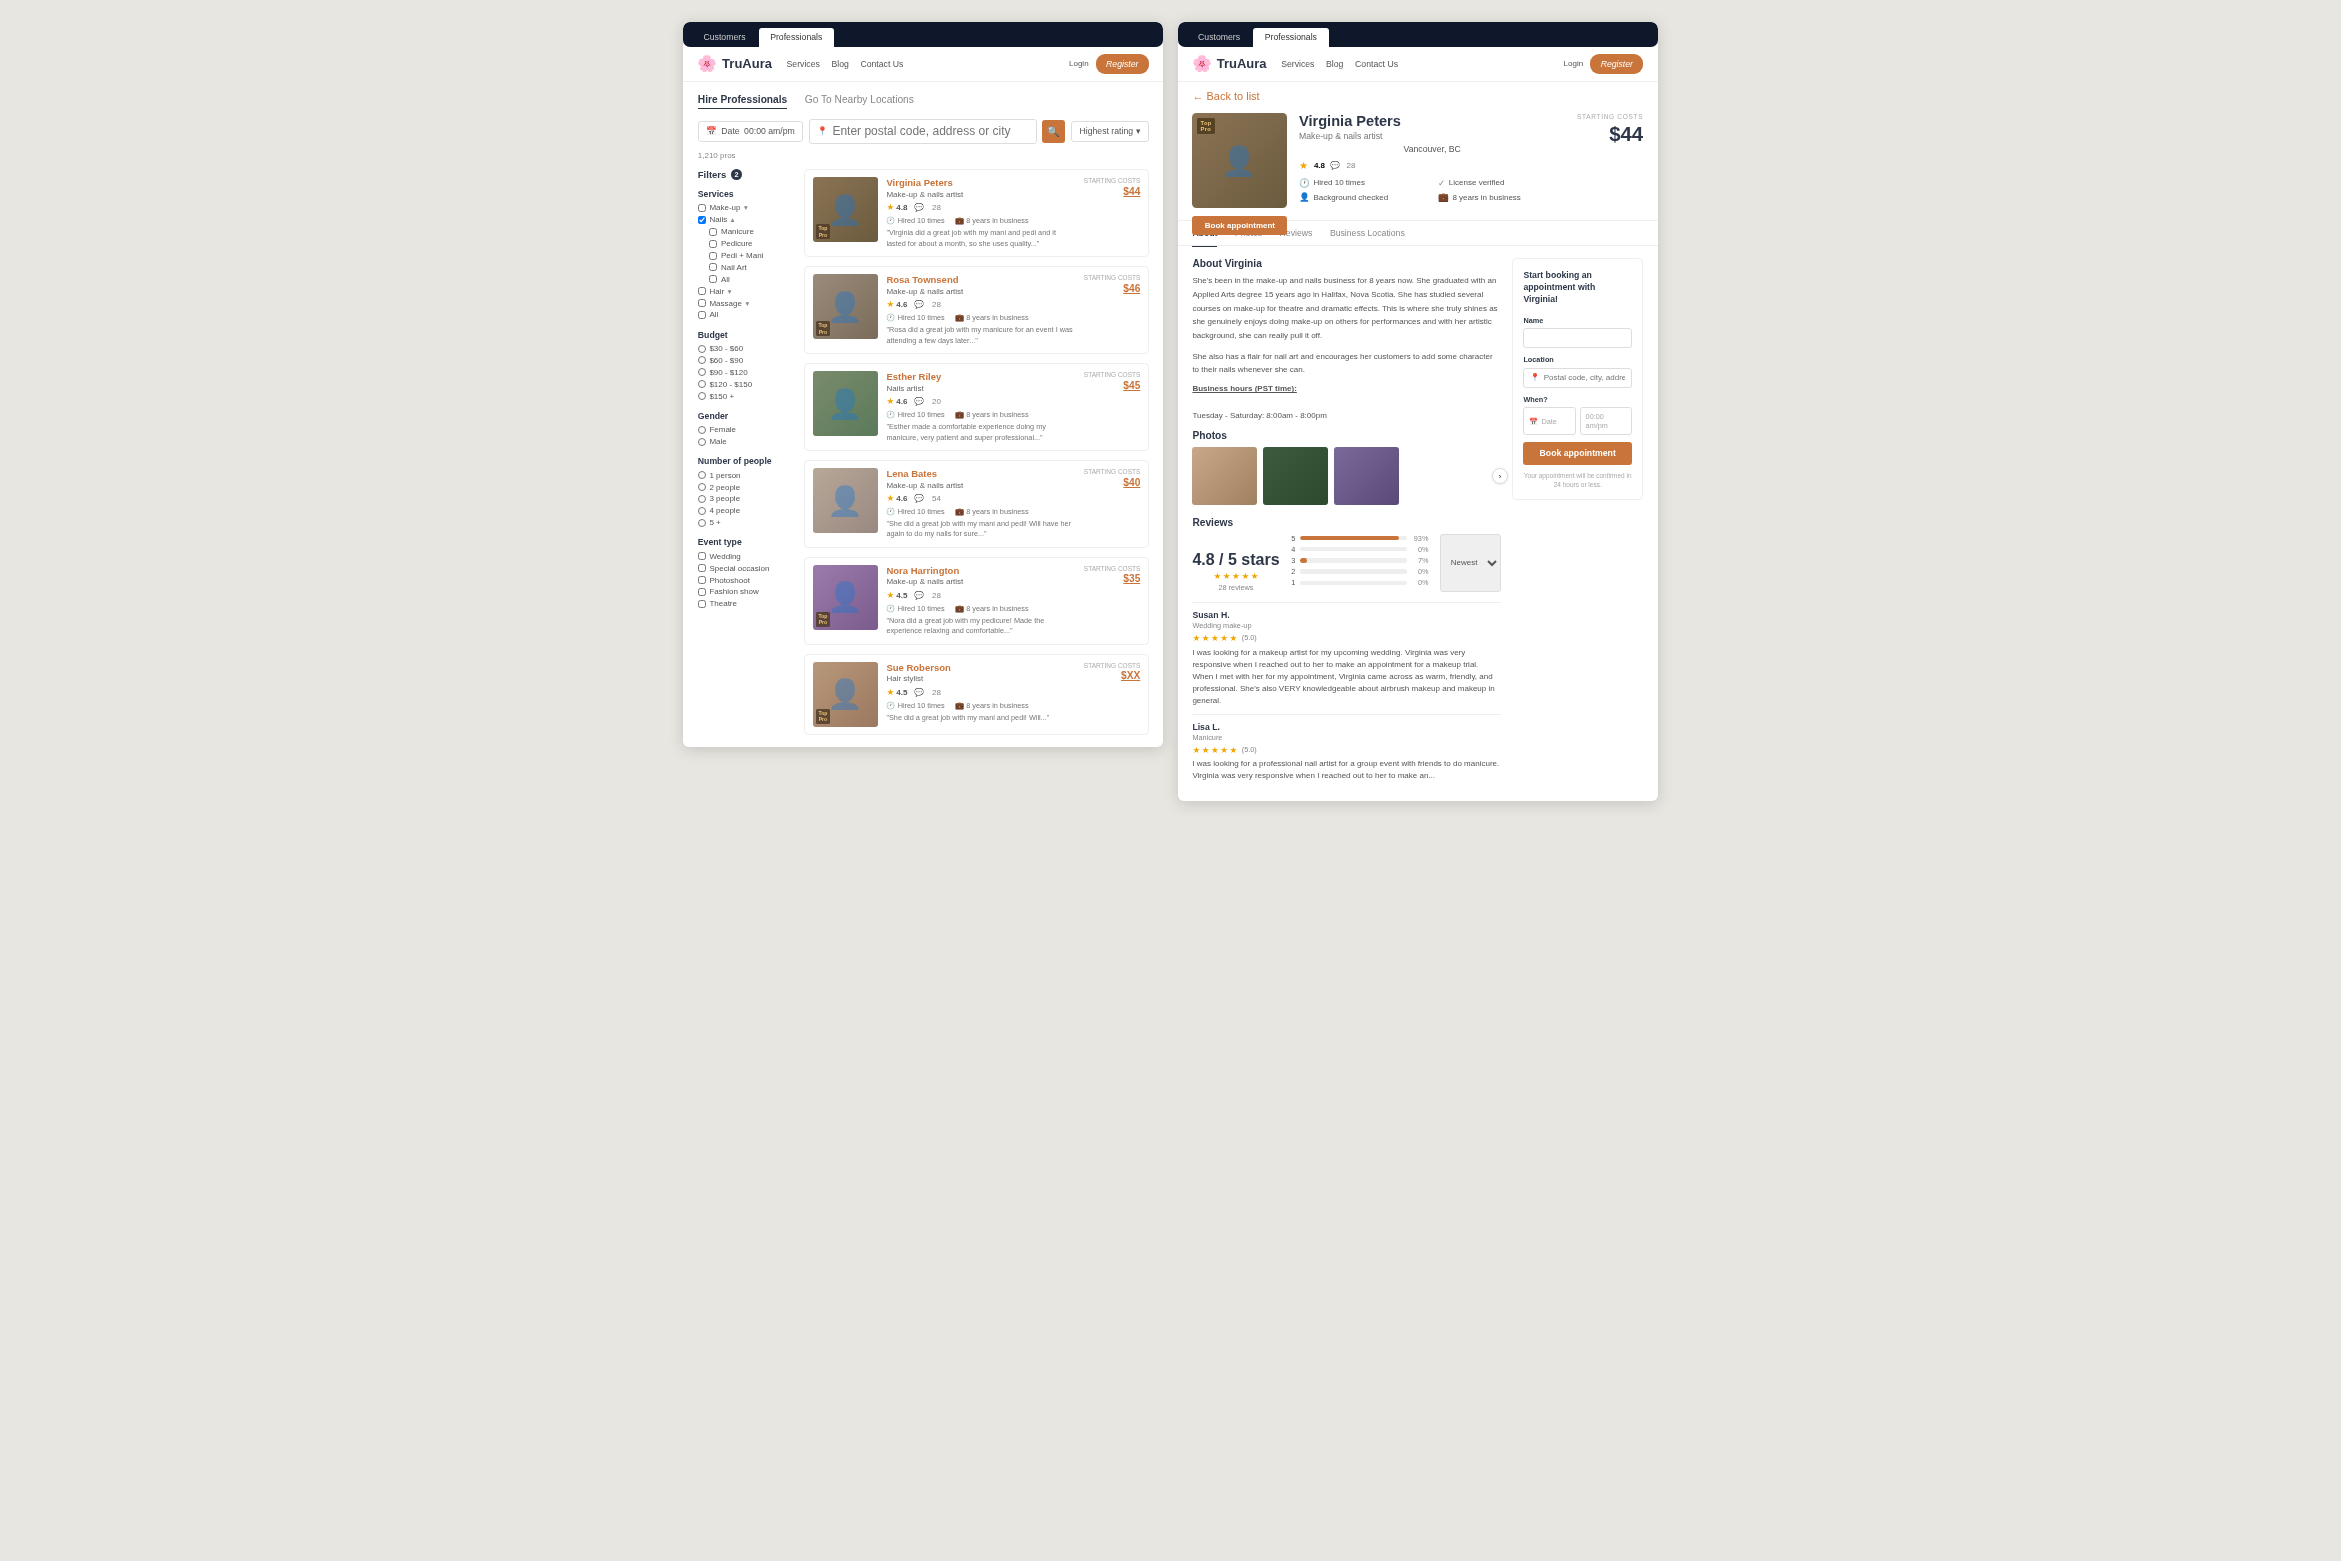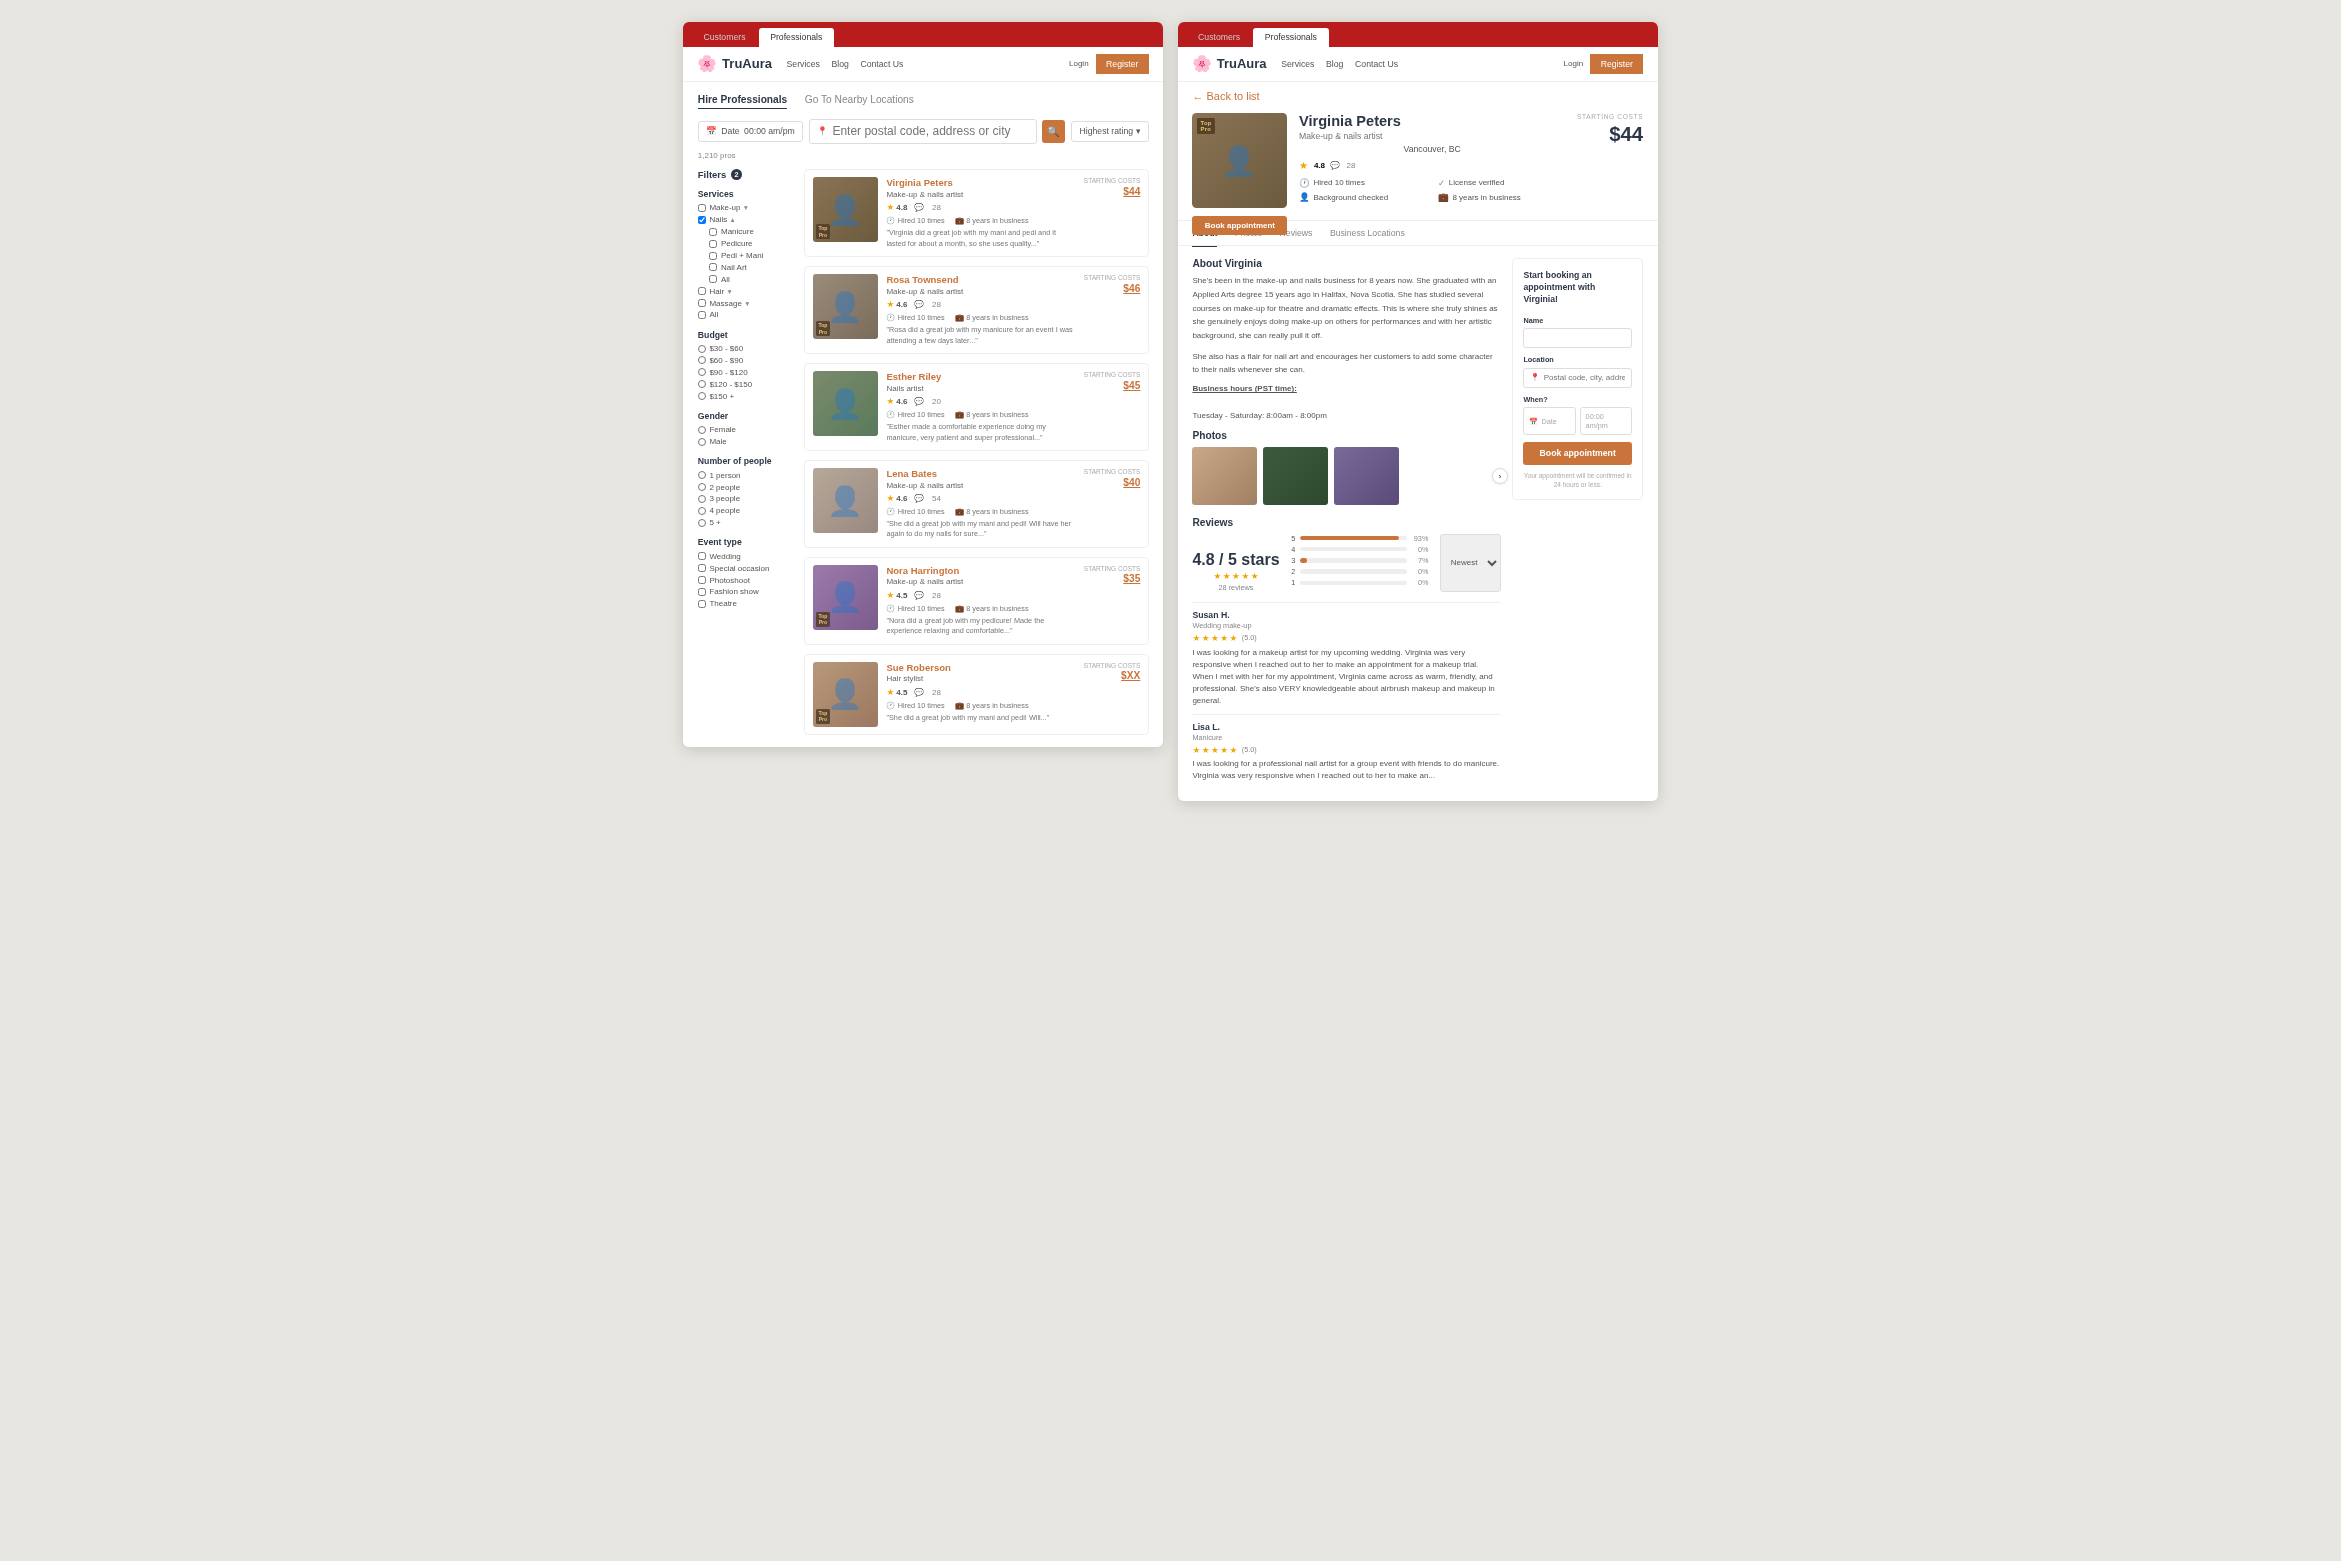--- a/index.html
+++ b/index.html
@@ -19,24 +19,25 @@
       background: #fff;
       border-radius: 5.8px;
       overflow: hidden;
       box-shadow: 0 2.9px 14.6px rgba(0,0,0,0.15);
       width: 480px;
       flex-shrink: 0;
     }
 
     
     .tab-bar {
-      background: #b91c1c;
+      background: #0f172a;
       display: flex;
       padding: 5.8px 8.7px 0;
       gap: 1.5px;
+      border-radius: 7px;
     }
     .tab {
       padding: 4.4px 11.6px;
       border-radius: 2.9px 2.9px 0 0;
       font-size: 8.7px;
       color: #ccc;
       cursor: pointer;
     }
     .tab.active {
       background: #fff;
@@ -82,23 +83,24 @@
       color: #555;
       cursor: pointer;
       line-height: 1.2;
       text-align: center;
     }
     .btn-register {
       background: #c9743a;
       color: #fff;
       border: none;
       padding: 5.1px 10.2px;
-      border-radius: 0;
+      border-radius: 9px;
       font-size: 8.7px;
       cursor: pointer;
+      font-style: italic;
     }
 
     
     .panel-content {
       padding: 11.6px 14.6px;
     }
 
     
     .page-tabs {
       display: flex;

